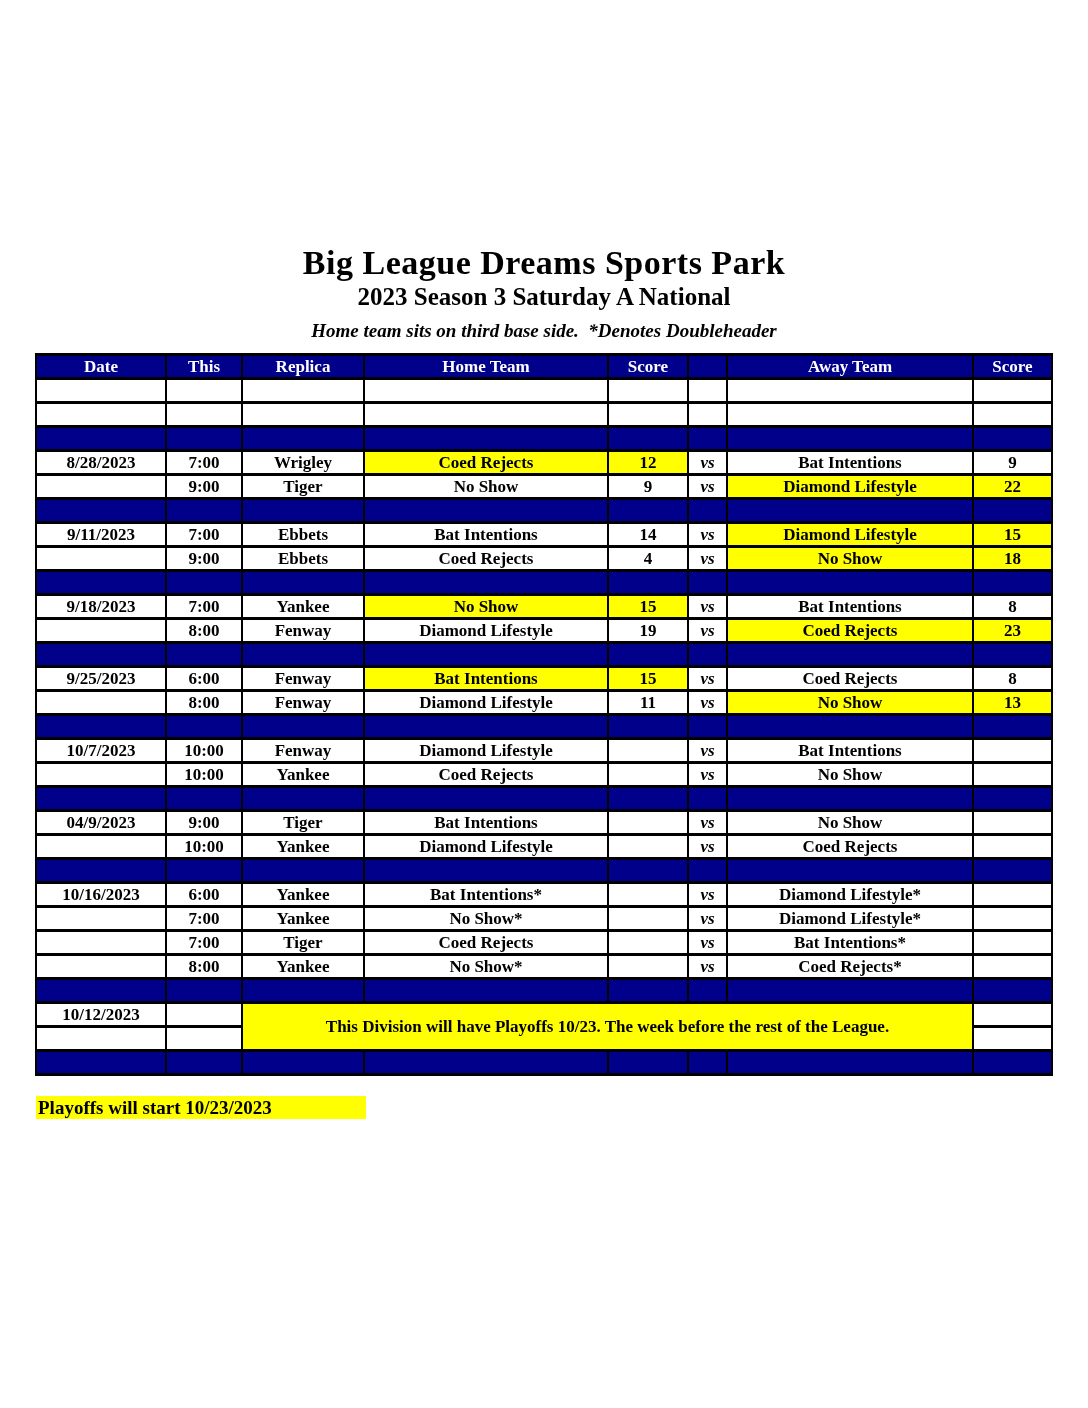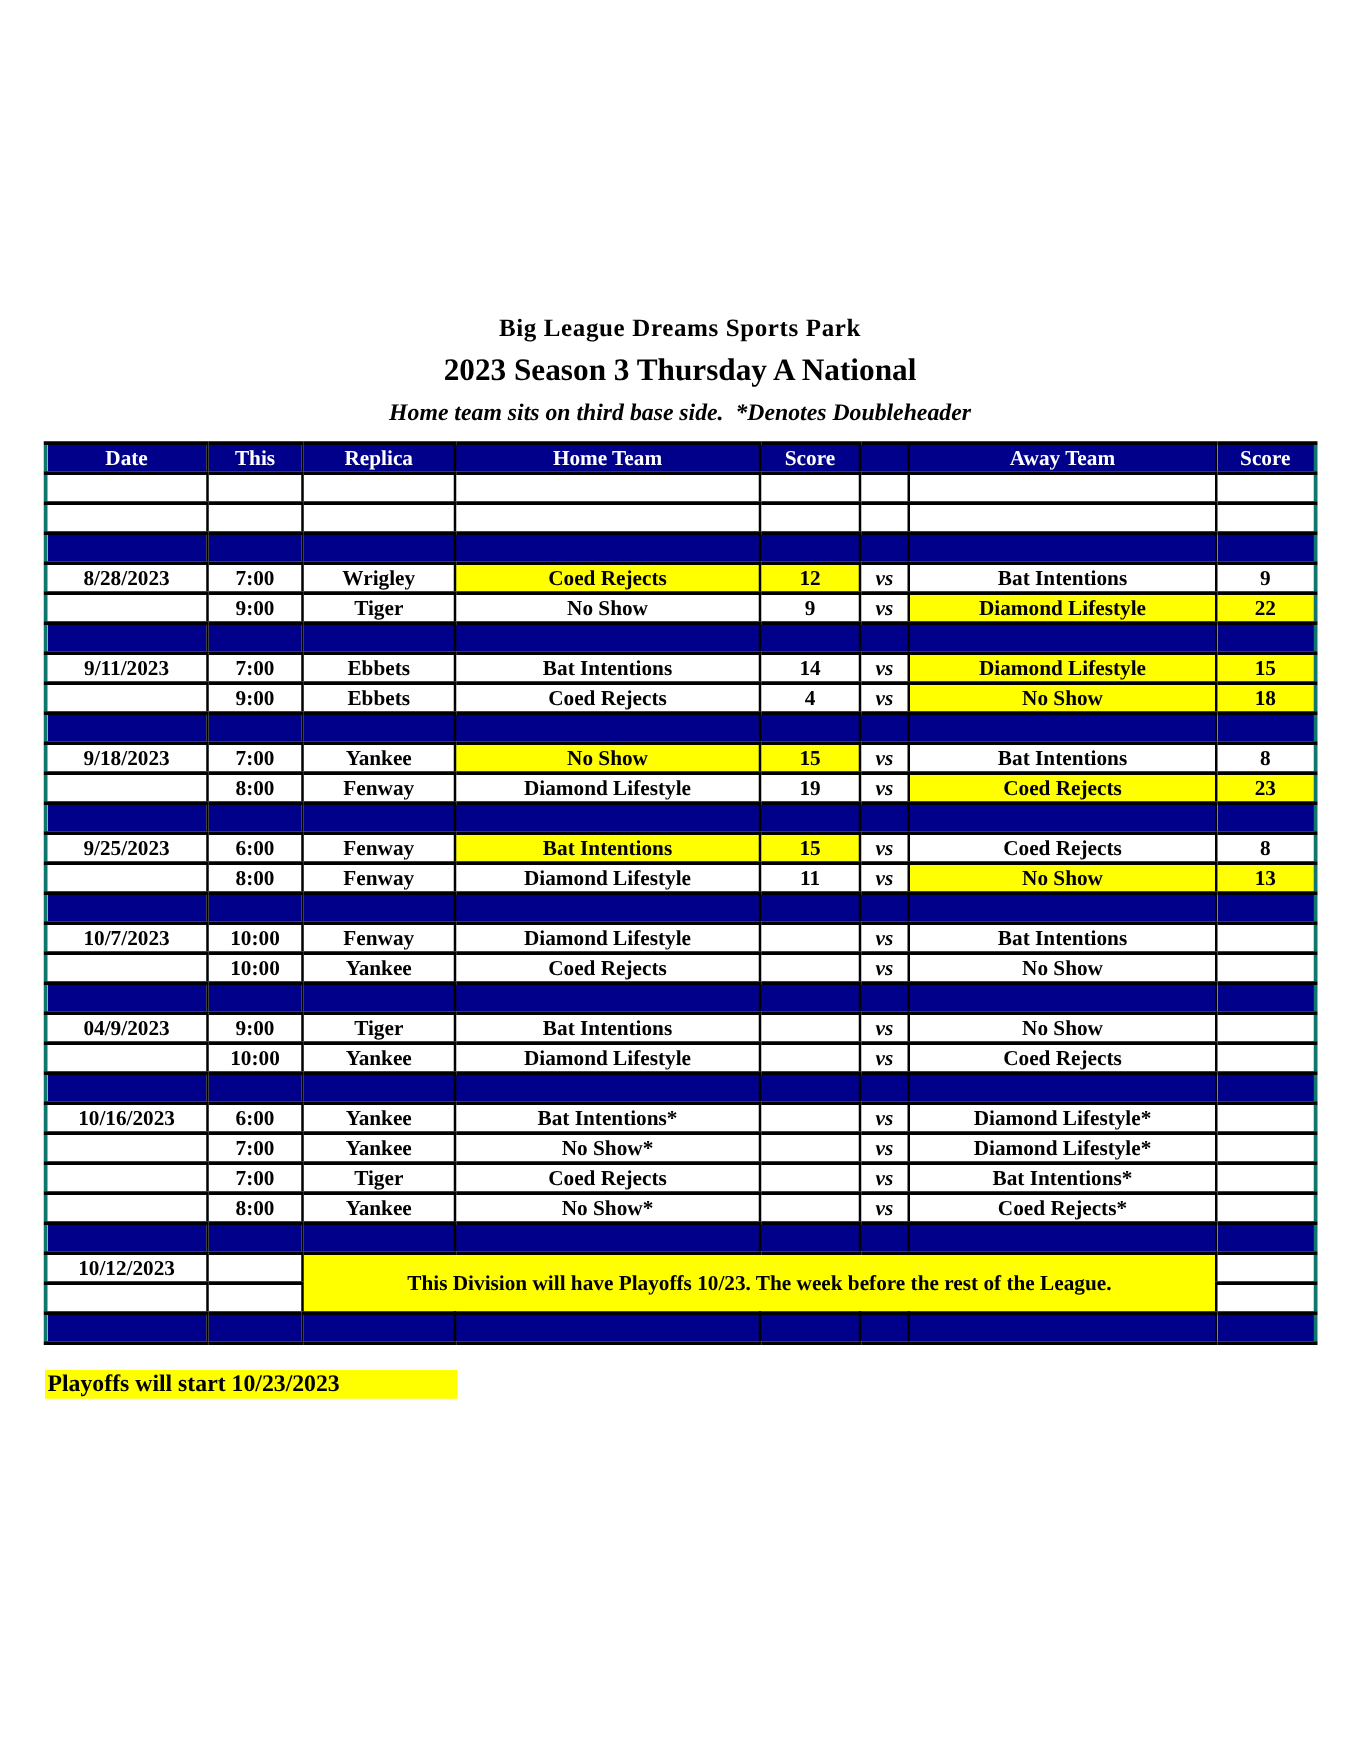--- a/index.html
+++ b/index.html
@@ -10,30 +10,30 @@
     background: #ffffff;
     font-family: "Liberation Serif", serif;
     color: #000;
     overflow: hidden;
   }
   .header-block {
     padding-top: 246px;
     text-align: center;
     font-weight: bold;
   }
-  .page-title   { font-size: 20px; line-height: 34px; margin: 0; letter-spacing: 0.5px; font-family: Liberation Serif, serif; }
+  .page-title   { font-size: 34px; line-height: 34px; margin: 0; letter-spacing: 0.5px; font-family: Liberation Serif, serif; }
   .page-subtitle{ font-size: 25px; line-height: 30px; margin: 2px 0 0 0; }
   .page-note    { font-size: 19px; line-height: 24px; margin: 7px 0 0 0; font-style: italic; white-space: pre; }
 
   table.schedule {
     width: 1016px;
     margin: 10px auto 11px auto;
     border-collapse: collapse;
     table-layout: fixed;
-    border: 3px solid #0f766e;
+    border: 1px solid #0f766e;
   }
   table.schedule th, table.schedule td {
     border: 2px solid #000;
     border-top-width: 3px;
     border-bottom-width: 3px;
     height: 21px;
     padding: 0 2px;
     text-align: center;
     vertical-align: middle;
     font-weight: bold;
@@ -65,21 +65,21 @@
     box-sizing: border-box;
     text-align: left;
   }
 </style>
 </head>
 <body>
 
 <div class="page">
   <div class="header-block">
     <div class="page-title">Big League Dreams Sports Park</div>
-    <div class="page-subtitle">2023 Season 3 Thursday A National</div>
+    <div class="page-subtitle">2023 Season 3 Saturday A National</div>
     <div class="page-note">Home team sits on third base side.  *Denotes Doubleheader</div>
   </div>
 
   <table class="schedule">
     <colgroup>
       <col style="width:130px">
         <col style="width:76px">
         <col style="width:122px">
         <col style="width:244px">
       <col style="width:80px">

